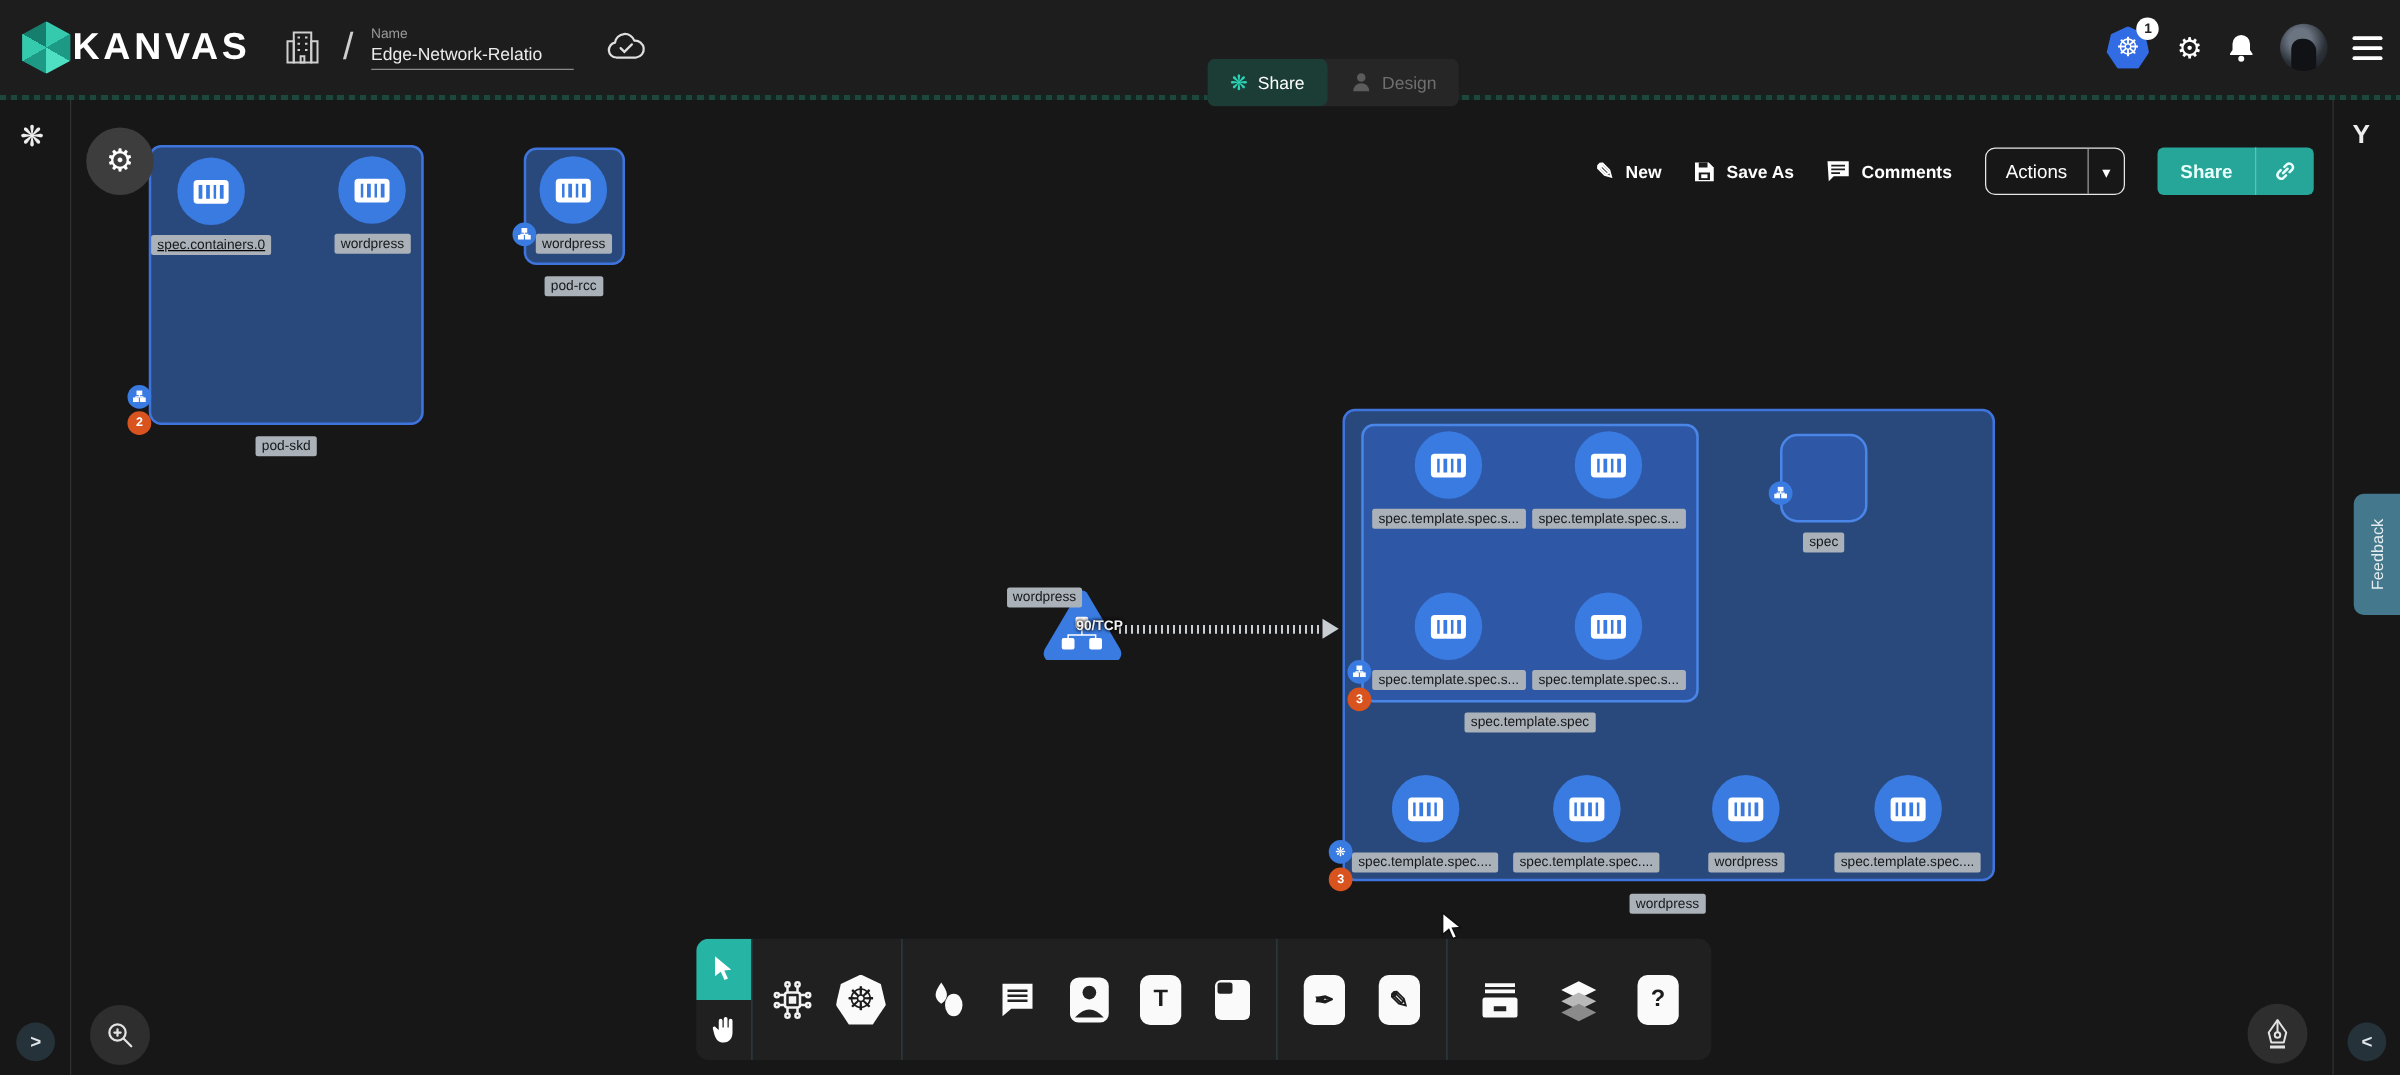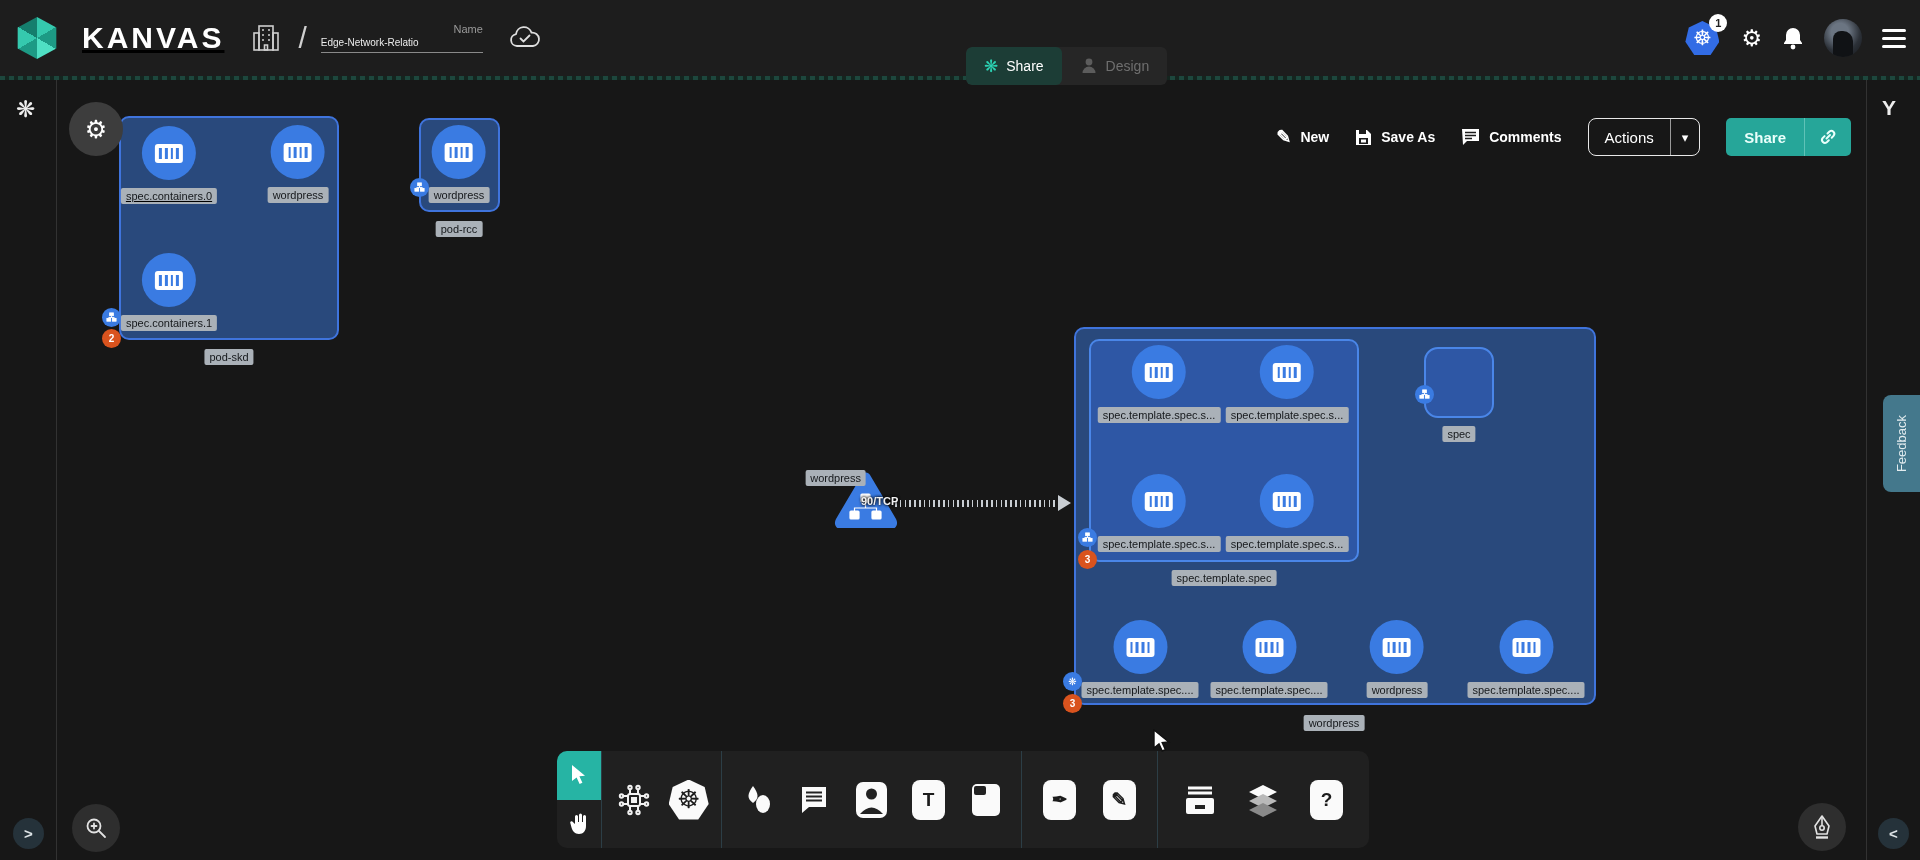--- a/index.html
+++ b/index.html
@@ -3,29 +3,29 @@
 <meta charset="utf-8">
 <style>
   * { margin:0; padding:0; box-sizing:border-box; }
   html,body { width:1920px; height:860px; overflow:hidden; background:#151515; font-family:"Liberation Sans", sans-serif; }
   .app { position:relative; width:1920px; height:860px; background:#171717; }
 
   
   .header { position:absolute; left:0; top:0; width:1920px; height:76px; background:#1d1d1d; display:flex; align-items:center; z-index:30; }
   .header-sep { position:absolute; left:0; top:76px; width:1920px; height:4px;
     background:repeating-linear-gradient(90deg,#1d473d 0 5px,#14251f 5px 9px); z-index:29; }
-  .logo-wrap { display:flex; align-items:center; gap:24px; margin-left:16px;text-decoration:underline; }
+  .logo-wrap { display:flex; align-items:center; gap:0; margin-left:16px; }
   .logo-hex { width:42px; height:42px; clip-path:polygon(50% 0%,96% 25%,96% 75%,50% 100%,4% 75%,4% 25%);
     background:conic-gradient(from 0deg,#35c9ae 0 60deg,#1d9a85 60deg 120deg,#4fe0c4 120deg 180deg,#1d9a85 180deg 240deg,#35c9ae 240deg 300deg,#157e6d 300deg 360deg); }
   .logo-text { color:#fff; font-size:30px; font-weight:bold; letter-spacing:3px; }
   .org-icon { margin-left:28px; }
   .slash { color:#cfcfcf; font-size:30px; font-weight:300; margin:0 14px 0 18px; }
   .name-field { display:flex; flex-direction:column; }
-  .name-label { color:#9a9a9a; font-size:11px; margin-bottom:2px;text-align:right; }
-  .name-input { background:transparent; border:none; border-bottom:1px solid #8a8a8a; color:#ececec; font-size:10px; width:162px; padding-bottom:4px; font-family:"Liberation Sans",sans-serif; }
+  .name-label { color:#9a9a9a; font-size:11px; margin-bottom:2px; }
+  .name-input { background:transparent; border:none; border-bottom:1px solid #8a8a8a; color:#ececec; font-size:14px; width:162px; padding-bottom:4px; font-family:"Liberation Sans",sans-serif; }
   .cloud-icon { margin-left:26px; }
 
   
   .mode-tabs { position:absolute; left:966px; top:47px; height:38px; display:flex; background:#262626; border-radius:6px; z-index:40; overflow:hidden; }
   .tab { display:flex; align-items:center; gap:8px; padding:0 18px; font-size:14px; }
   .tab.active { background:#1c3d36; color:#fff; border-radius:6px; }
   .tab.inactive { color:#6f6f6f; }
   .tab-spiral { color:#2bd3b4; font-size:17px; }
 
   
@@ -255,31 +255,20 @@
     <div class="node-circle">
         <div class="cbox">
           <i></i>
           <i></i>
           <i></i>
           <i></i>
         </div>
       </div>
     <div class="chip">wordpress</div>
   </div>
-  <div class="node" style="left:169px;top:253px;">
-    <div class="node-circle">
-        <div class="cbox">
-          <i></i>
-          <i></i>
-          <i></i>
-          <i></i>
-        </div>
-      </div>
-    <div class="chip">spec.containers.1</div>
-  </div>
 
   <div class="group" style="left:419px;top:118px;width:81px;height:94px;"></div>
   <div class="chip" style="left:459px;top:221px;">pod-rcc</div>
   <div class="badge blue" style="left:410px;top:178px;">
     <svg width="11" height="11" viewBox="0 0 12 12" stroke="#fff" fill="#fff" stroke-width="1">
         <rect x="4" y="1" width="4" height="3"></rect>
         <rect x="1" y="7" width="4" height="3"></rect>
         <rect x="7" y="7" width="4" height="3"></rect>
         <path d="M6 4v2M3 7V6h6v1" fill="none"></path>
       </svg>

